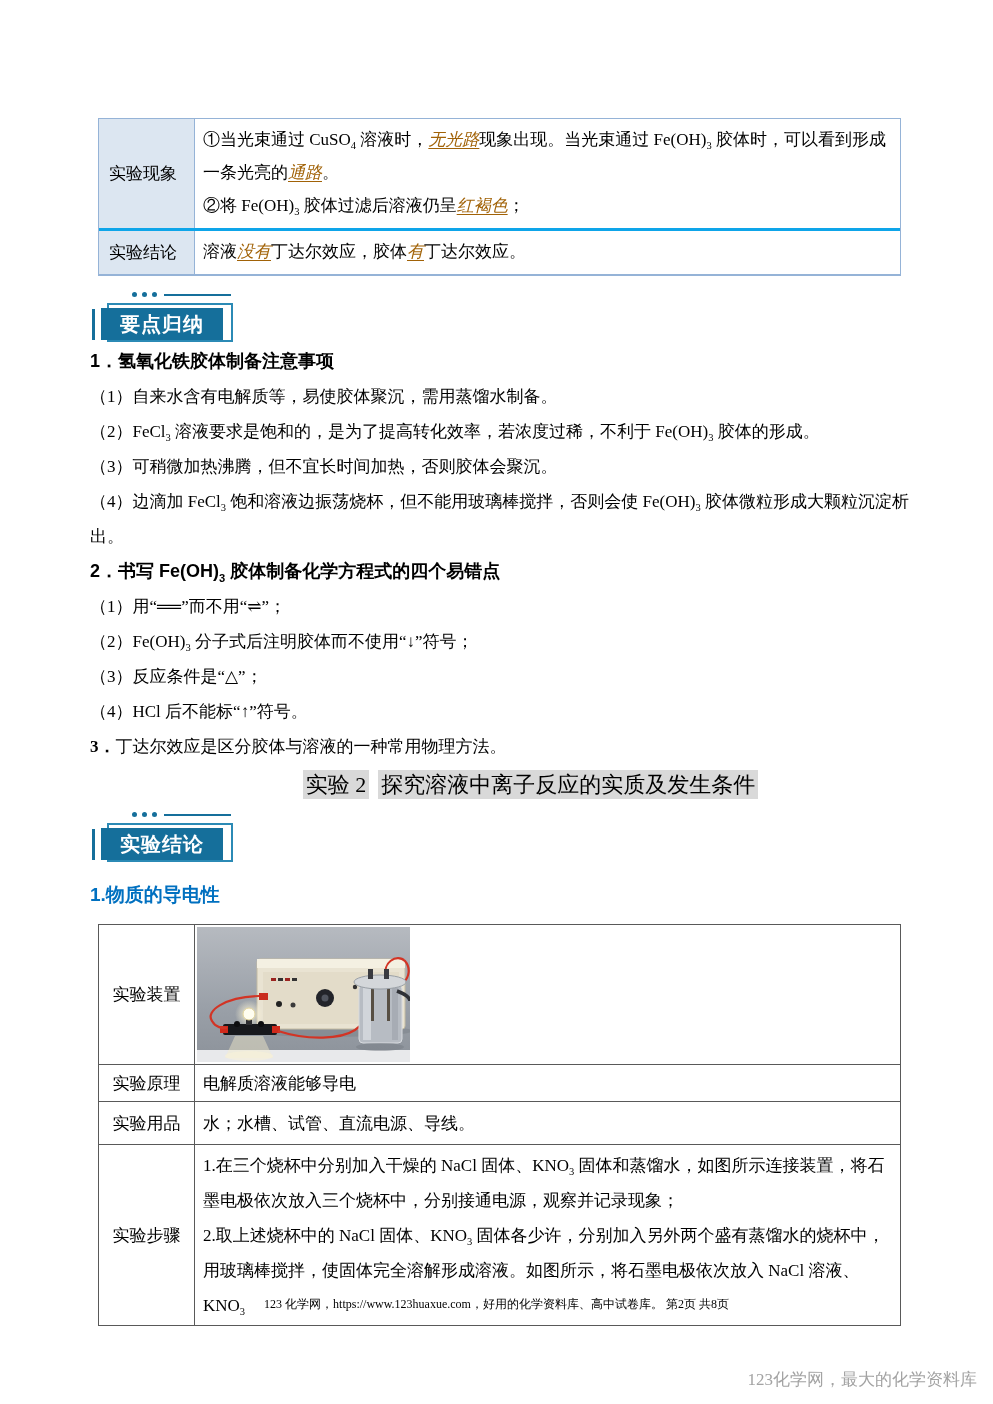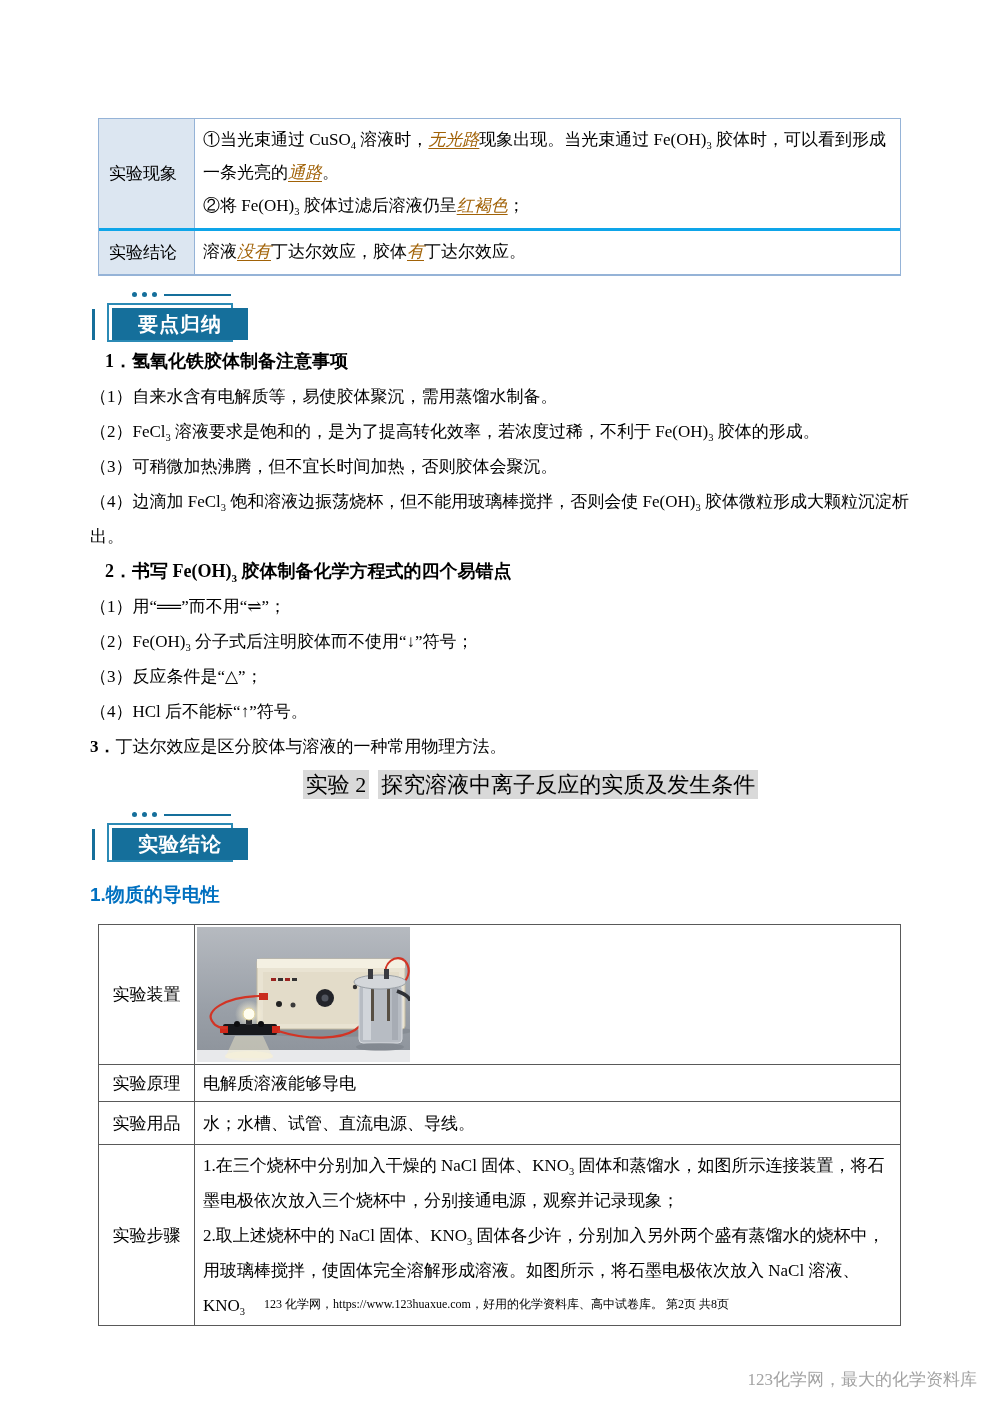--- a/index.html
+++ b/index.html
@@ -23,30 +23,30 @@
   .t1-label {
     width:96px; min-width:96px; background:#dce6f1; border-right:1px solid #95b3d7;
     display:flex; align-items:center; padding-left:10px; box-sizing:border-box;
   }
   .t1-content { flex:1; padding:4px 8px 6px 8px; line-height:33px; }
 
   
   .badge { position:absolute; width:170px; height:60px; }
   .badge .vbar    { position:absolute; left:0; top:19px; width:3px; height:31px; background:#156f9b; }
   .badge .outline { position:absolute; left:15px; top:13px; width:122px; height:35px; border:2px solid #2b8ab5; background:#fff; }
-  .badge .fill    { position:absolute; left:20px; top:18px; width:136px; height:32px; background:#156f9b; color:#fff;
+  .badge .fill    { position:absolute; left:9px; top:18px; width:122px; height:32px; background:#156f9b; color:#fff;
                     font-family:"Liberation Sans","DejaVu Sans",sans-serif; font-weight:bold; font-size:20px;
                     display:flex; align-items:center; justify-content:center; letter-spacing:1px; }
   .badge .dots    { position:absolute; left:40px; top:2px; display:flex; gap:5px; }
   .badge .dot     { width:5px; height:5px; border-radius:50%; background:#156f9b; }
   .badge .topline { position:absolute; left:72px; top:4px; width:67px; height:2px; background:#156f9b; }
 
   
   .content-a { position:absolute; left:90px; top:344px; width:832px; font-size:17px; line-height:35px; }
-  .h-bold { font-family:Liberation Serif, serif; font-weight:bold; font-size:18px;margin-left:15px; }
+  .h-bold { font-family:Liberation Sans, sans-serif; font-weight:bold; font-size:18px; }
   .item { }
 
   
   .exp2-title { position:absolute; left:0; top:768px; width:993px; text-align:center; font-size:22px; line-height:34px;margin-left:34px; }
   .exp2-title .hl { background:#d9d9d9; padding:2px 3px; }
   .exp2-title .hl + .hl { margin-left:9px; }
 
   .blue-h { position:absolute; left:90px; top:882px; font-family:"Liberation Sans","DejaVu Sans",sans-serif;
             font-weight:bold; font-size:19px; color:#0070c0; }
 

